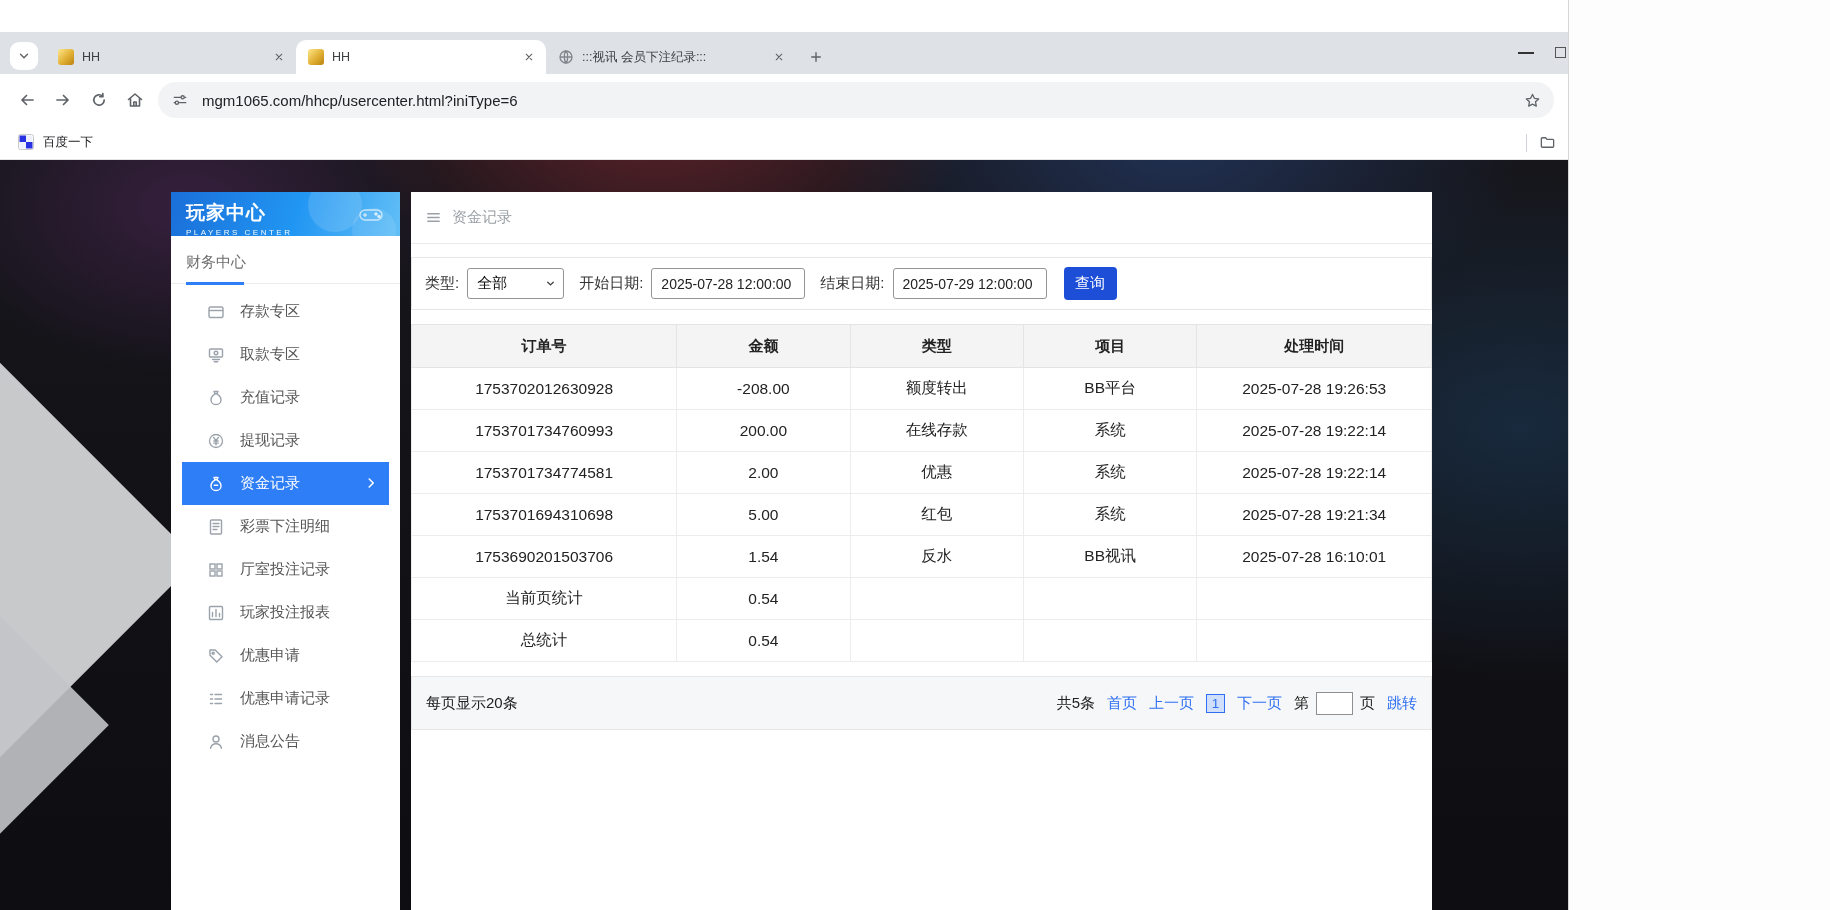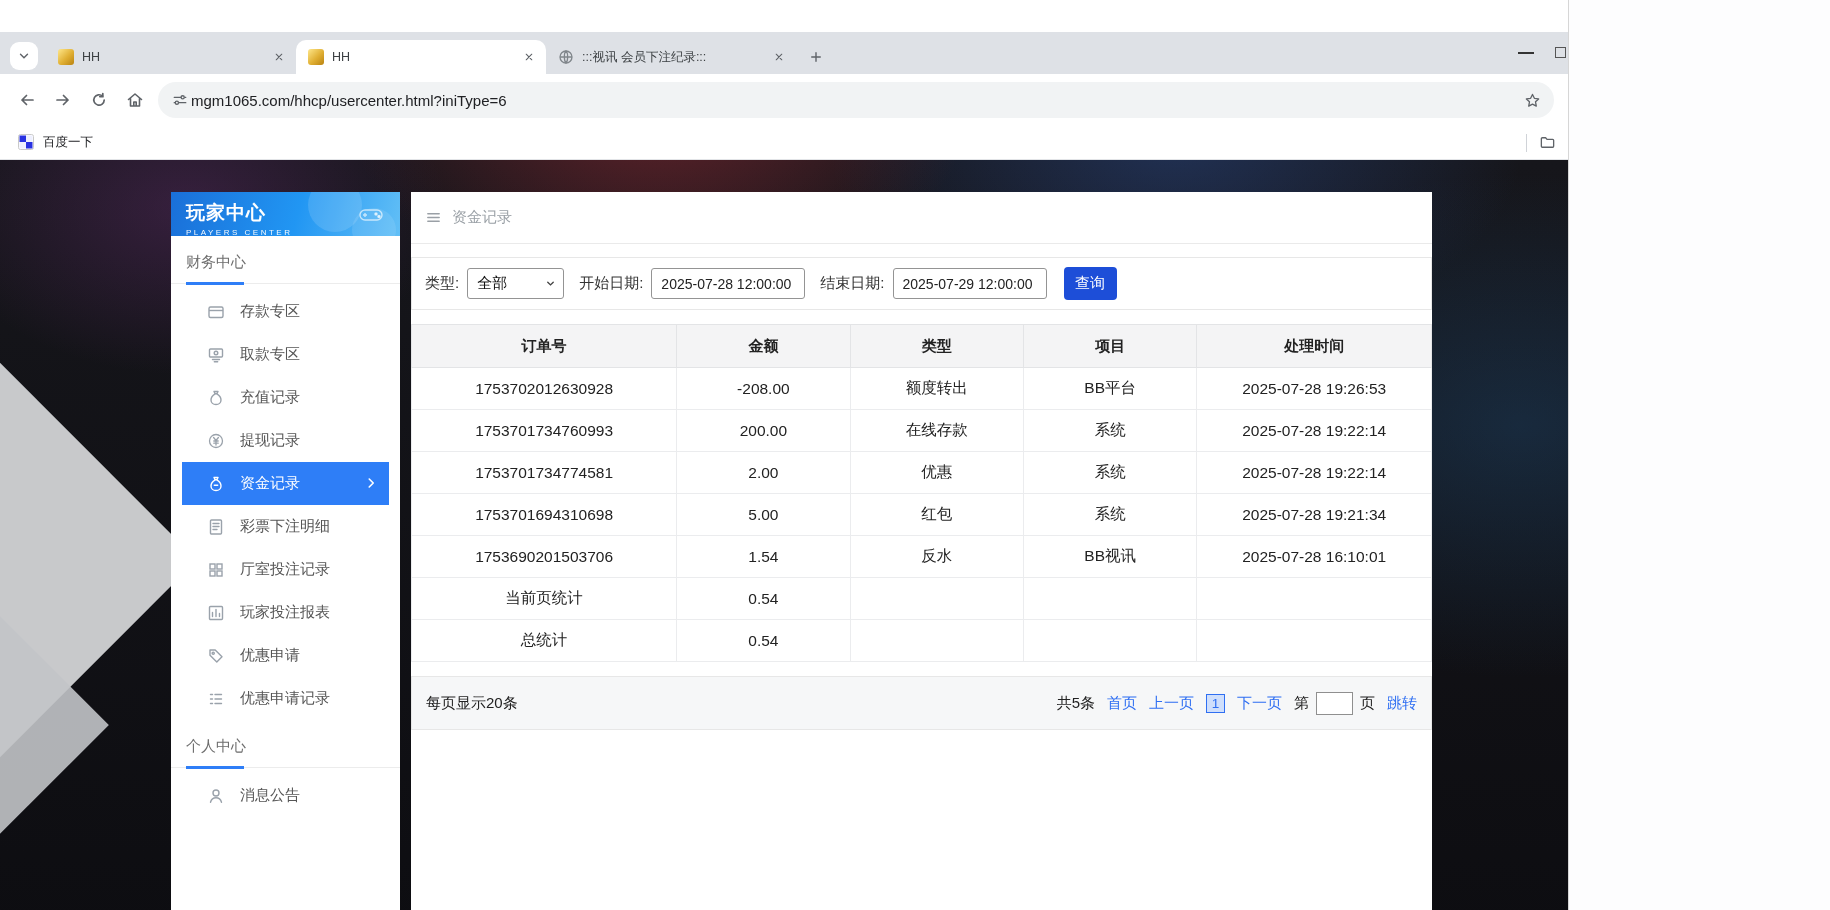--- a/index.html
+++ b/index.html
@@ -17,21 +17,21 @@
   .tab-title { flex:1; white-space:nowrap; overflow:hidden; text-overflow:ellipsis; }
   .tab-close { width:18px; height:18px; border-radius:50%; display:flex; align-items:center; justify-content:center; color:#5f6368; flex:none; }
   .favicon-gold { width:16px; height:16px; border-radius:3px; background:linear-gradient(135deg,#f9dd7b 10%,#e0af33 55%,#b9820f); flex:none; }
   .favicon-globe { width:16px; height:16px; color:#80868b; flex:none; display:flex; }
   .newtab-btn { width:28px; height:28px; margin:0 0 3px 6px; display:flex; align-items:center; justify-content:center; color:#5f6368; border-radius:50%; flex:none; }
   .win-min { position:absolute; right:34px; top:20px; width:16px; height:0; border-top:2px solid #333; }
   .win-max { position:absolute; right:2px; top:15px; width:11px; height:11px; border:1.5px solid #555; }
 
   .addressbar { height:52px; background:#fff; display:flex; align-items:center; padding:0 10px; gap:2px; }
   .nav-btn { width:34px; height:34px; border-radius:50%; display:flex; align-items:center; justify-content:center; color:#5f6368; flex:none; }
-  .omnibox { flex:1; height:36px; background:#f1f3f4; border-radius:18px; display:flex; align-items:center; padding:0 8px 0 14px; gap:3px; margin:0 4px; }
+  .omnibox { flex:1; height:36px; background:#f1f3f4; border-radius:18px; display:flex; align-items:center; padding:0 8px 0 14px; gap:14px; margin:0 4px; }
   .omnibox .url { flex:1; font-size:15px; color:#202124; white-space:nowrap; overflow:hidden; }
   .icon-btn { width:28px; height:28px; display:flex; align-items:center; justify-content:center; color:#5f6368; flex:none; }
 
   .bookmarksbar { height:34px; background:#fff; display:flex; align-items:center; padding:0 12px; border-bottom:1px solid #e2e4e7; }
   .bm-item { display:flex; gap:9px; font-size:12.5px; color:#202124; padding:3px 6px; border-radius:6px; }
   .bm-right { margin-left:auto; display:flex; align-items:center; gap:12px; color:#5f6368; }
   .bm-divider { width:1px; height:18px; background:#d0d3d8; }
 
   
   .viewport { position:relative; height:782px; overflow:hidden;
@@ -306,21 +306,20 @@
         </div>
         <div class="s-item">
           <span class="icon">
               <svg width="18" height="18" viewBox="0 0 18 18" fill="none" stroke="currentColor" stroke-width="1.4" stroke-linecap="round">
                 <path d="M3.5 4.5h2M3.5 9h2M3.5 13.5h2M8 4.5h6.5M8 9h6.5M8 13.5h6.5"></path>
               </svg>
             </span>
           <span>优惠申请记录</span>
         </div>
 
-        <div class="sb-section">个人中心</div>
 
         <div class="s-item">
           <span class="icon">
               <svg width="18" height="18" viewBox="0 0 18 18" fill="none" stroke="currentColor" stroke-width="1.4" stroke-linecap="round">
                 <circle cx="9" cy="6" r="3"></circle>
                 <path d="M3.5 15.2c.8-3 2.9-4.5 5.5-4.5s4.7 1.5 5.5 4.5"></path>
               </svg>
             </span>
           <span>消息公告</span>
         </div>

